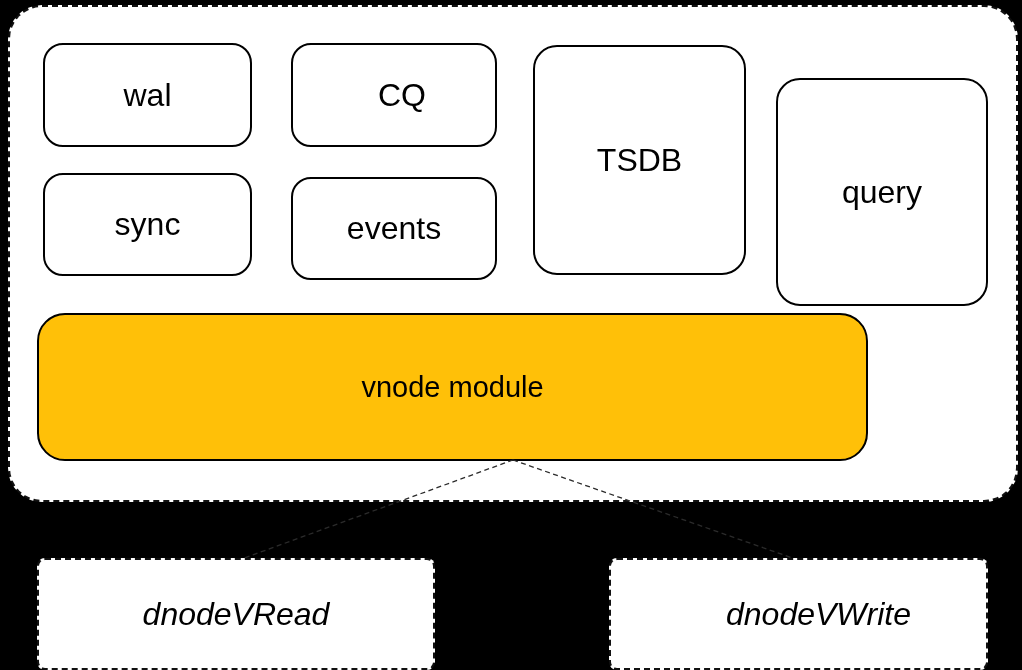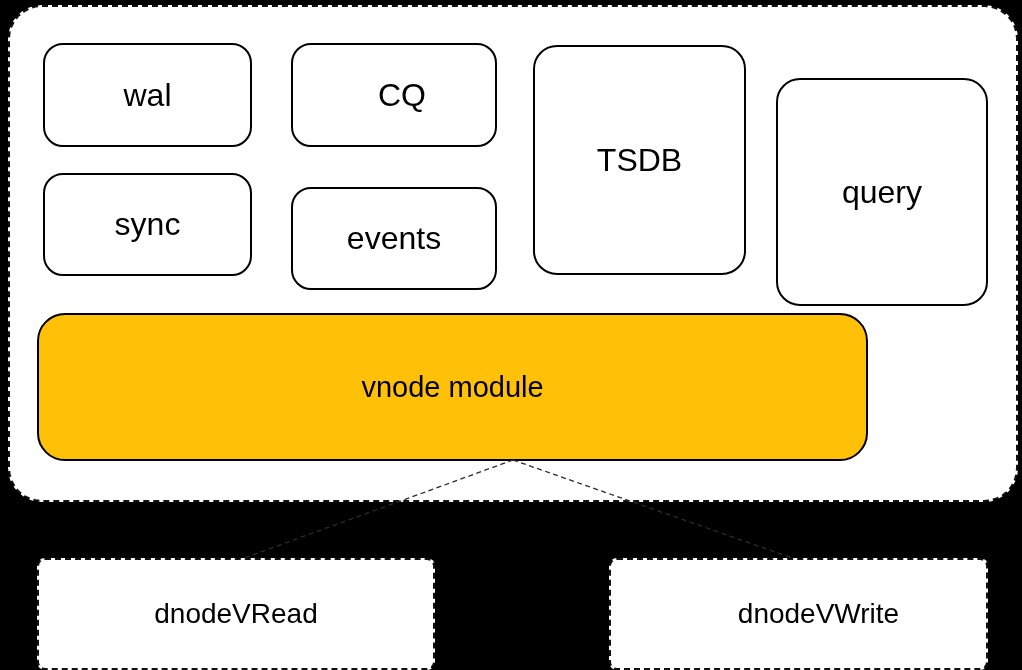--- a/index.html
+++ b/index.html
@@ -30,21 +30,21 @@
     background: #ffffff;
     border: 2px solid #000000;
     border-radius: 20px;
     display: flex; align-items: center; justify-content: center;
     font-size: 32px; color: #000000;
     z-index: 3;
   }
   .module.wal    { left: 33px;  top: 36px;  width: 209px; height: 104px; }
   .module.cq     { left: 281px; top: 36px;  width: 206px; height: 104px; padding-left: 16px; }
   .module.sync   { left: 33px;  top: 166px; width: 209px; height: 103px; }
-  .module.events { left: 281px; top: 180px; width: 206px; height: 103px; }
+  .module.events { left: 281px; top: 170px; width: 206px; height: 103px; }
   .module.tsdb   { left: 523px; top: 38px;  width: 213px; height: 230px; border-radius: 24px; }
   .module.query  { left: 766px; top: 39px;  width: 212px; height: 228px; border-radius: 24px; margin-top: 32px; }
   .vnode-bar {
     position: absolute;
     left: 27px; top: 306px;
     width: 831px; height: 148px;
     background: #FFC008;
     border: 2px solid #000000;
     border-radius: 28px;
     display: flex; align-items: center; justify-content: center;
@@ -58,22 +58,23 @@
     z-index: 2;
     pointer-events: none;
   }
   
   .dnode {
     position: absolute;
     background: #ffffff;
     border: 2px dashed #111111;
     border-radius: 8px;
     display: flex; align-items: center; justify-content: center;
-    font-size: 28px; color: #000000;
+    font-size: 32px; color: #000000;
     z-index: 4;
+    font-style: italic;
   }
   .dnode.vread  { left: 37px;  top: 558px; width: 398px; height: 112px; }
   .dnode.vwrite { left: 609px; top: 558px; width: 379px; height: 112px; padding-left: 40px; }
 </style>
 </head>
 <body>
 
 <div class="stage">
 
   <div class="panel">

